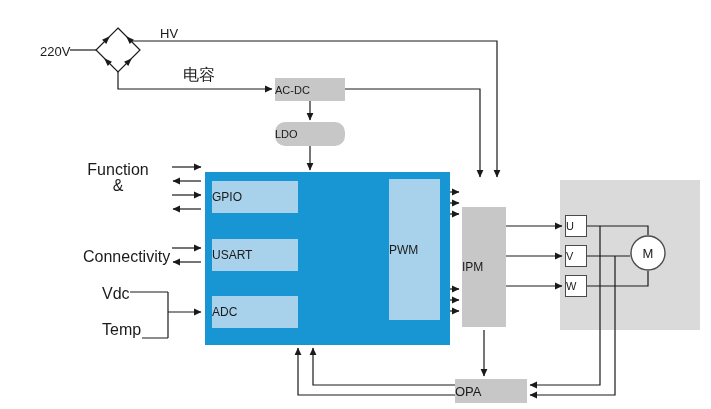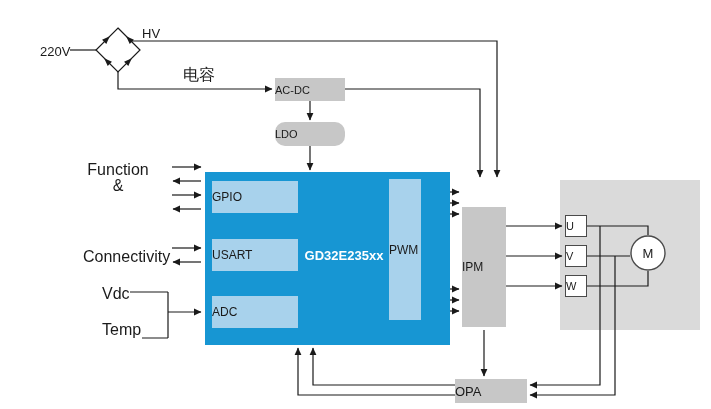--- a/index.html
+++ b/index.html
@@ -45,25 +45,24 @@
     </div>
 
     <div class="blk subblue" style="left:212px; top:239px; width:86px; height:32px;">
       <span>USART</span>
     </div>
 
     <div class="blk subblue" style="left:212px; top:296px; width:86px; height:32px;">
       <span>ADC</span>
     </div>
 
-    <div class="blk subblue" style="left:389px; top:179px; width:32px; height:141px;">
+    <div class="blk subblue" style="left:389px; top:179px; width:51px; height:141px;">
       <span>PWM</span>
     </div>
 
-    <div class="mcu-title" style="left:298px; top:248px; width:92px;">GD32E235xx</div>
 
     <div class="blk gray" style="left:462px; top:180px; width:44px; height:120px;margin-top:27px;">
       <span>IPM</span>
     </div>
 
     <div class="blk motor-area" style="left:560px; top:180px; width:140px; height:150px;"></div>
 
     <div class="blk phase-box" style="left:565px; top:215px; width:22px; height:22px;">
       <span>U</span>
     </div>
@@ -138,21 +137,21 @@
       <path d="M484,330 V376" marker-end="url(#arr)"></path>
       <path d="M455,385 H313 V348" marker-end="url(#arr)"></path>
       <path d="M455,395 H298 V348" marker-end="url(#arr)"></path>
     </g>
 
     <circle cx="648" cy="253" r="17" fill="#ffffff" stroke="#4a4a4a" stroke-width="1.4"></circle>
   </svg>
 
   <div class="layer layer-labels">
     <div class="lbl big" style="left:40px; top:44px;">220V</div>
-    <div class="lbl big" style="left:142px; top:26px;">HV</div>
+    <div class="lbl big" style="left:160px; top:26px;">HV</div>
     <div class="lbl" style="left:183px; top:65px;">电容</div>
 
     <div class="lbl center" style="left:68px; top:161px; width:100px;">Function</div>
     <div class="lbl center" style="left:68px; top:177px; width:100px;">&amp;</div>
 
     <div class="lbl" style="left:83px; top:248px;">Connectivity</div>
     <div class="lbl" style="left:102px; top:285px;">Vdc</div>
     <div class="lbl" style="left:102px; top:321px;">Temp</div>
 
     <div class="lbl center" style="left:637px; top:246px; width:22px; font-size:13px;">M</div>

